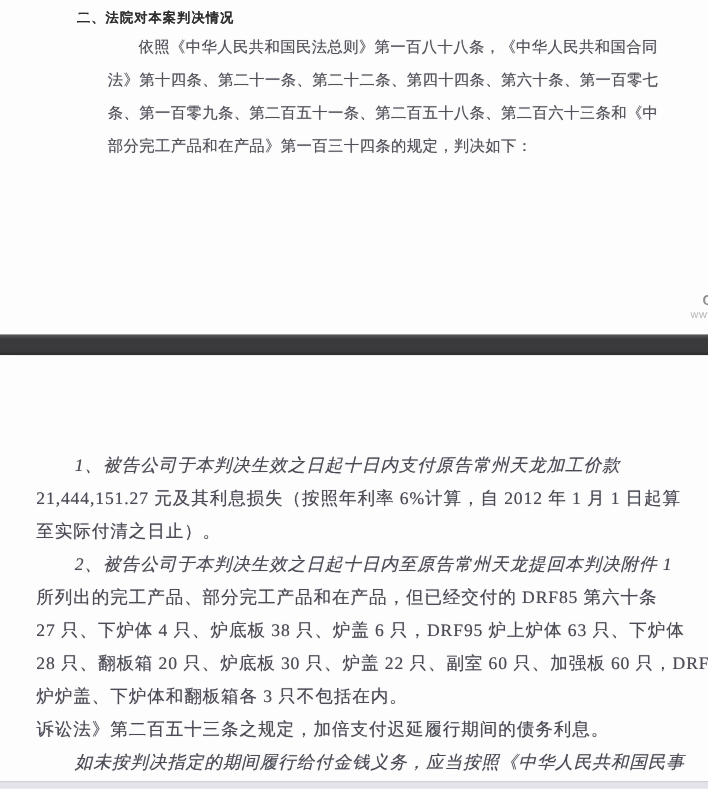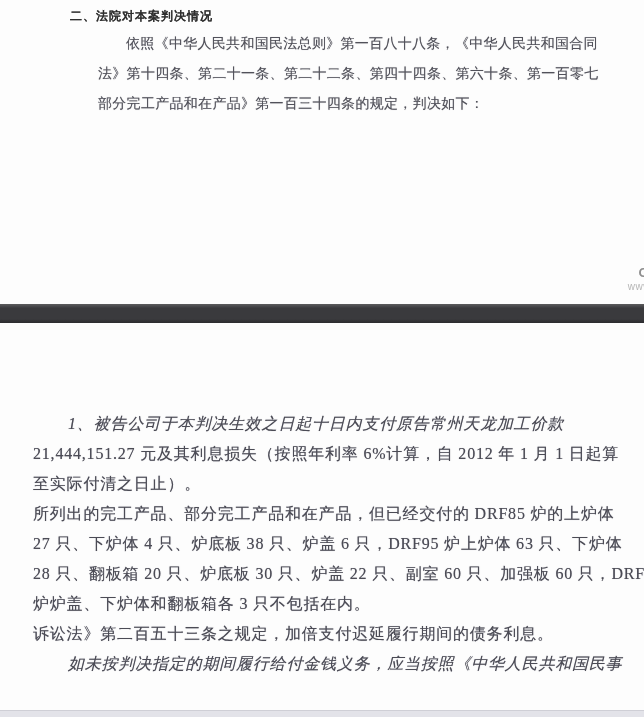--- a/index.html
+++ b/index.html
@@ -107,35 +107,37 @@
   }
 </style>
 </head>
 <body>
 
 <div class="page-top">
   <div class="section-heading">二、法院对本案判决情况</div>
   <div class="page-top-body">
     <div class="line indent">依照《中华人民共和国民法总则》第一百八十八条，《中华人民共和国合同</div>
     <div class="line">法》第十四条、第二十一条、第二十二条、第四十四条、第六十条、第一百零七</div>
+    <div class="line">条、第一百零九条、第二百五十一条、第二百五十八条、第二百六十三条和《中</div>
     <div class="line">部分完工产品和在产品》第一百三十四条的规定，判决如下：</div>
   </div>
   <div class="watermark-c">C</div>
   <div class="watermark-www">www</div>
 </div>
 
 <div class="page-separator"></div>
 <div class="scan-artifact"></div>
 
 <div class="page-bottom">
   <div class="page-bottom-body">
     <div class="line indent">1、被告公司于本判决生效之日起十日内支付原告常州天龙加工价款</div>
     <div class="line">21,444,151.27 元及其利息损失（按照年利率 6%计算，自 2012 年 1 月 1 日起算</div>
     <div class="line">至实际付清之日止）。</div>
-    <div class="line">所列出的完工产品、部分完工产品和在产品，但已经交付的 DRF85 炉的上炉体</div>
+    <div class="line indent">2、被告公司于本判决生效之日起十日内至原告常州天龙提回本判决附件 1</div>
+    <div class="line">所列出的完工产品、部分完工产品和在产品，但已经交付的 DRF85 第六十条</div>
     <div class="line">27 只、下炉体 4 只、炉底板 38 只、炉盖 6 只，DRF95 炉上炉体 63 只、下炉体</div>
     <div class="line">28 只、翻板箱 20 只、炉底板 30 只、炉盖 22 只、副室 60 只、加强板 60 只，DRF95D</div>
     <div class="line">炉炉盖、下炉体和翻板箱各 3 只不包括在内。</div>
     <div class="line">诉讼法》第二百五十三条之规定，加倍支付迟延履行期间的债务利息。</div>
     <div class="line indent">如未按判决指定的期间履行给付金钱义务，应当按照《中华人民共和国民事</div>
   </div>
 </div>
 
 <div class="scan-bottom-edge"></div>
 

